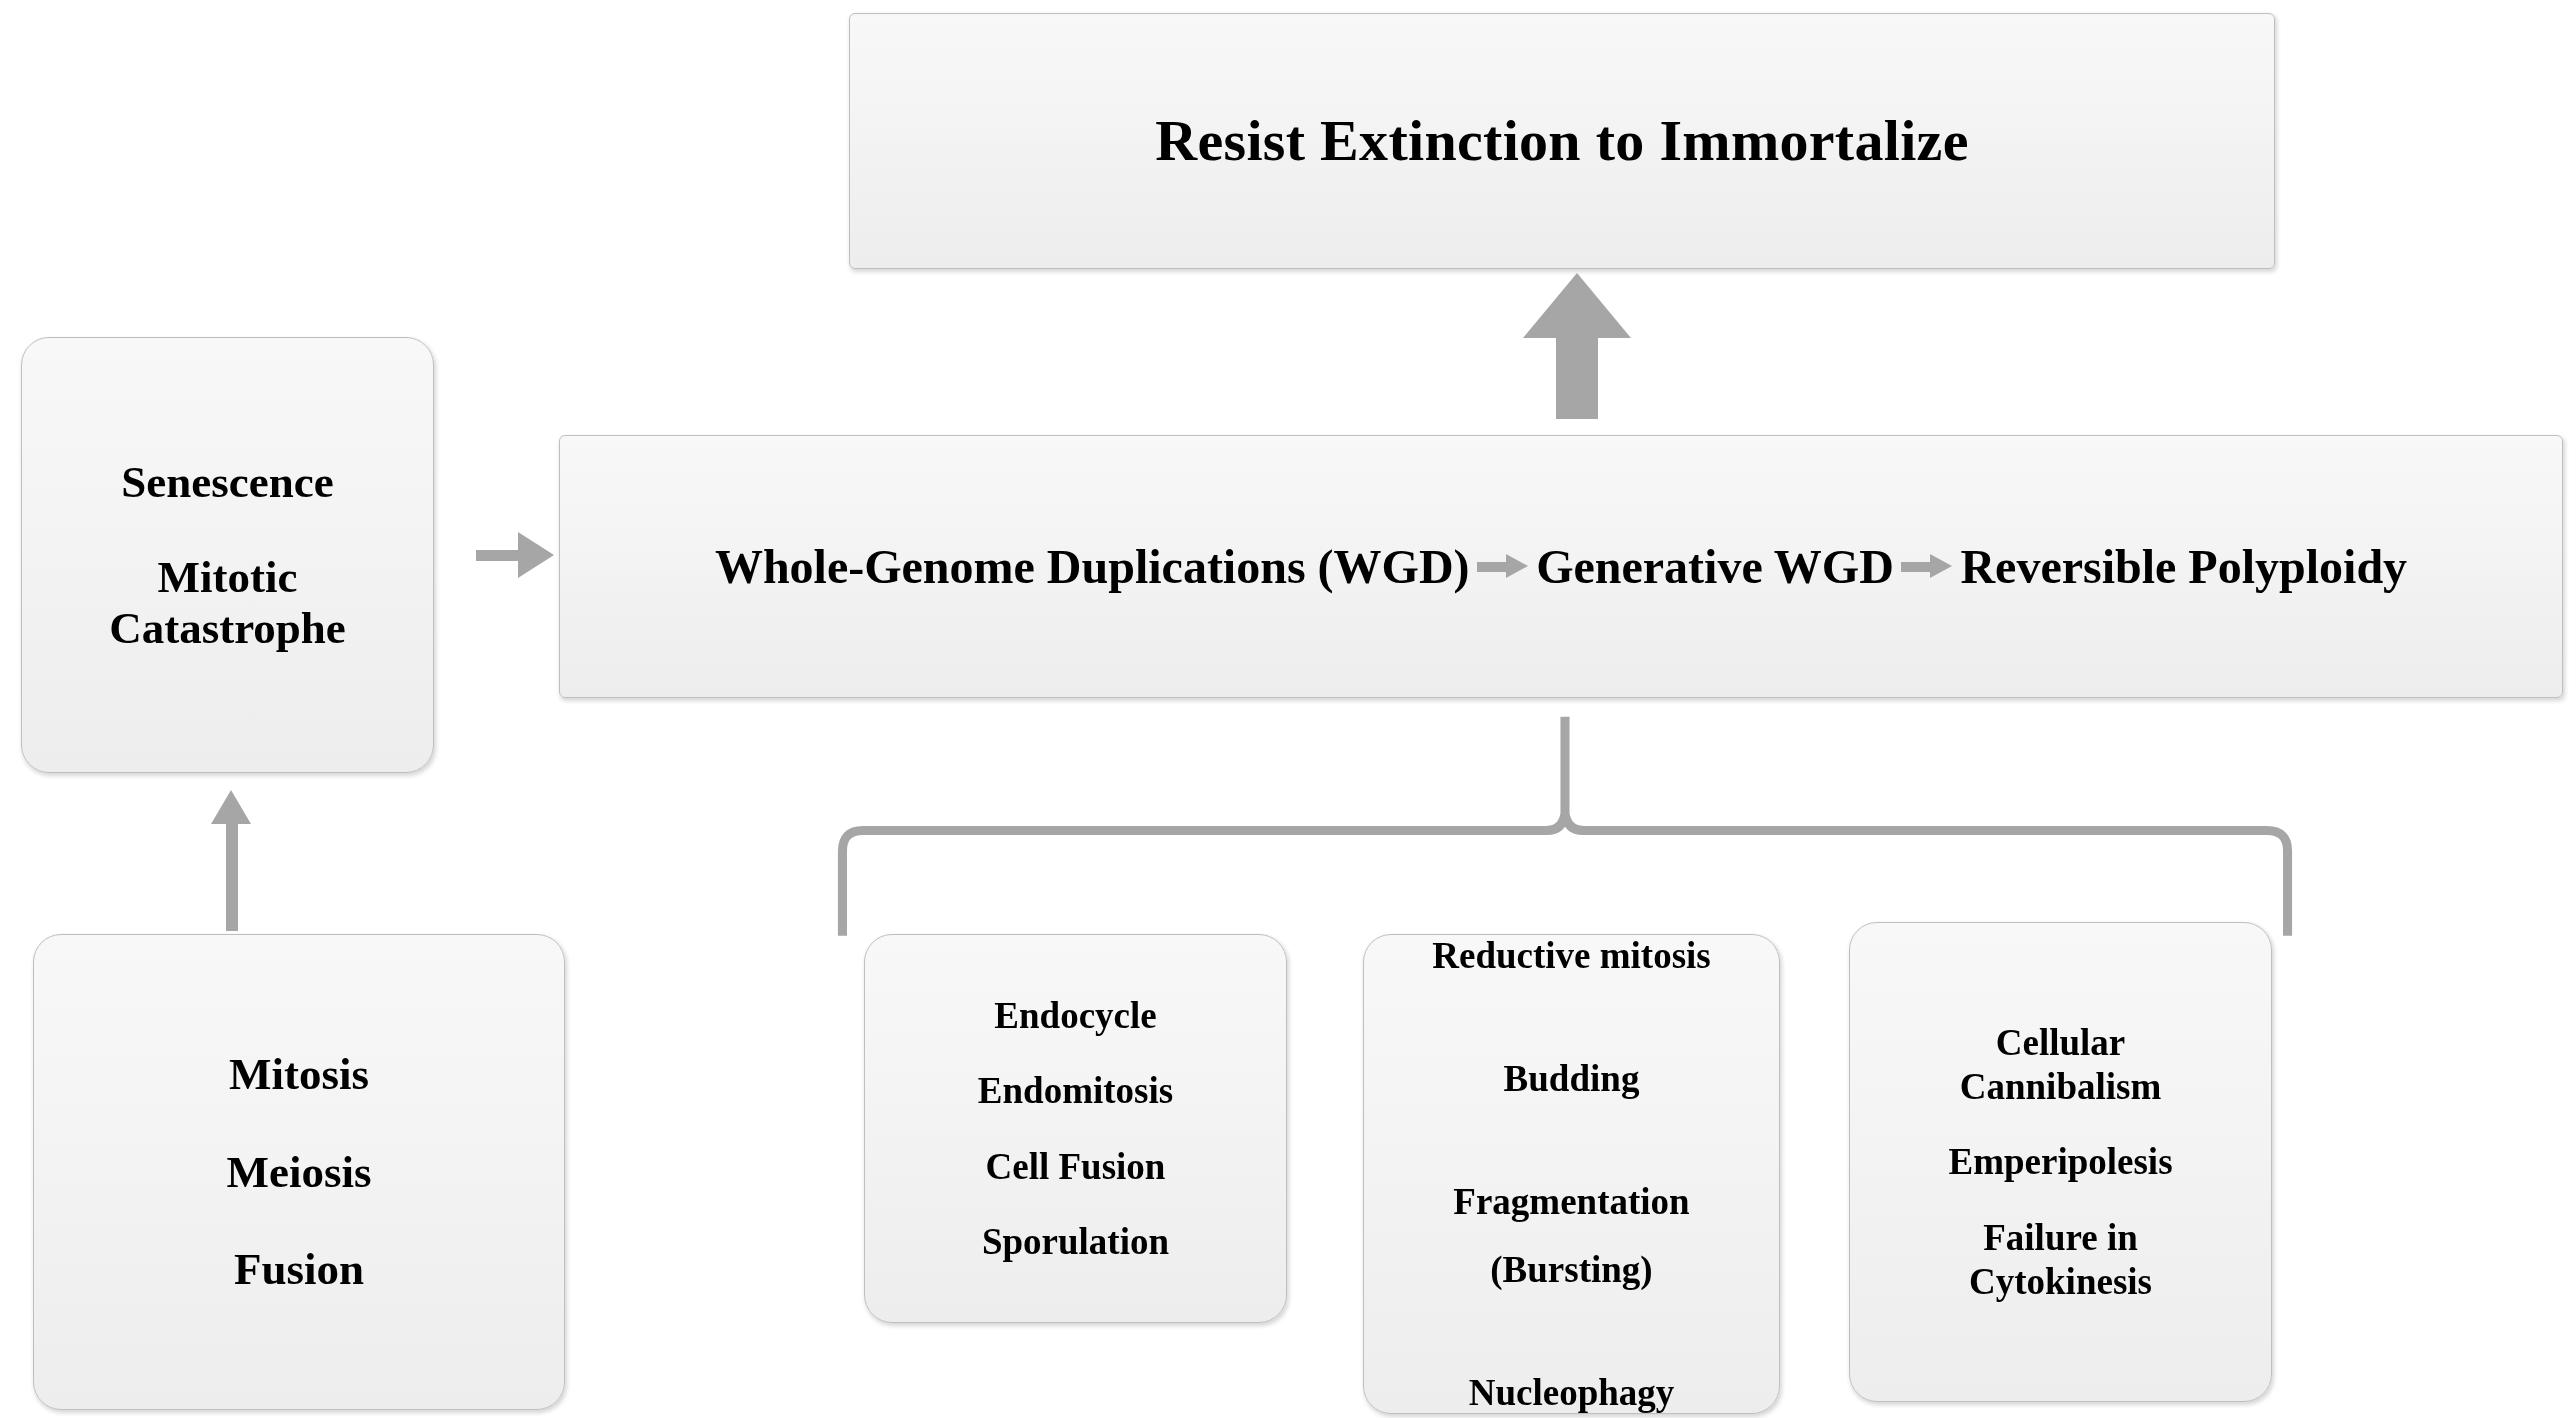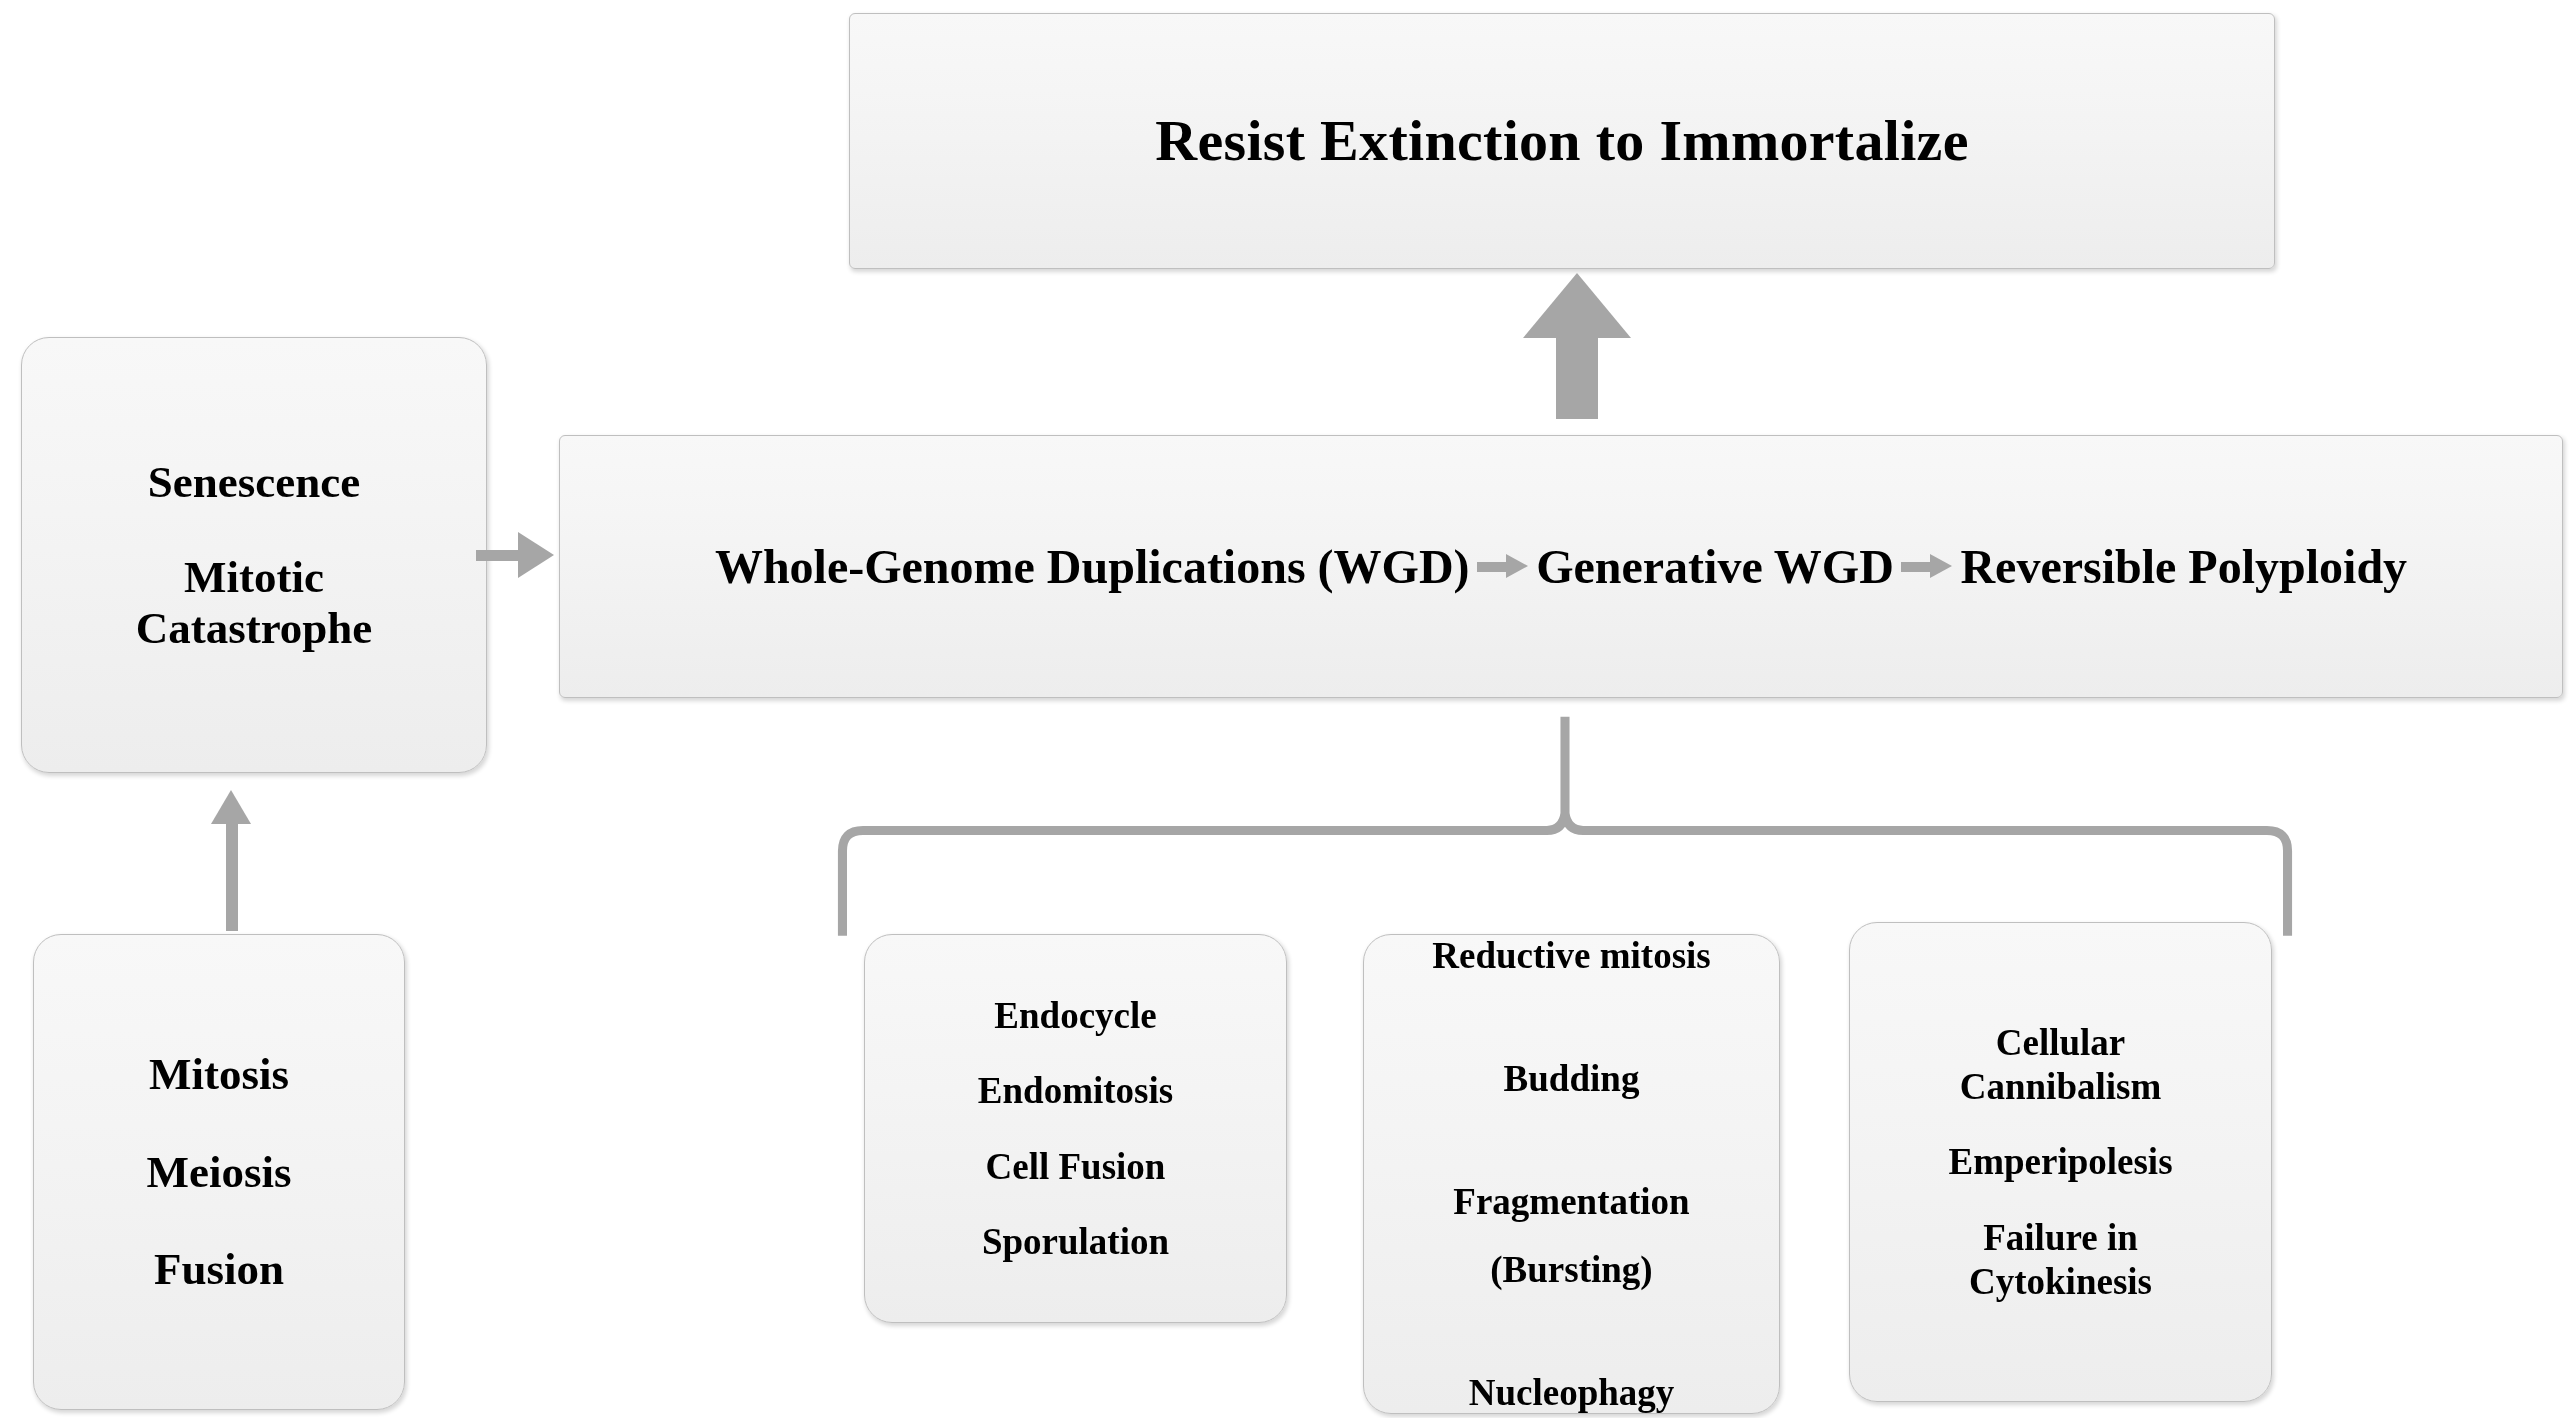--- a/index.html
+++ b/index.html
@@ -172,38 +172,38 @@
   </div>
 
   <div class="node wide-radius" id="node-wgd" style="left:559px; top:435px; width:2004px; height:263px;">
     <span class="line">Whole-Genome Duplications (WGD)</span>
     <span class="inline-arrow"></span>
     <span class="line">Generative WGD</span>
     <span class="inline-arrow"></span>
     <span class="line">Reversible Polyploidy</span>
   </div>
 
-  <div class="node" id="node-senescence" style="left:21px; top:337px; width:466px; height:436px;">
+  <div class="node" id="node-senescence" style="left:21px; top:337px; width:413px; height:436px;">
     <span class="line">Senescence</span>
     <span class="gap"></span>
     <span class="line">Mitotic</span>
     <span class="line">Catastrophe</span>
   </div>
 
   <div class="arrow-right-thin" style="left:476px; top:532px; width:79px; height:46px;">
     <div class="shaft" style="left:0px; top:17.5px; width:46px; height:11px;"></div>
     <div class="head" style="left:42px; top:0px;"></div>
   </div>
 
   <div class="arrow-up-thin" style="left:211px; top:790px; width:41px; height:140px;">
     <div class="head" style="left:0px; top:0px;"></div>
     <div class="shaft" style="left:14.5px; top:33px; width:12px; height:108px;"></div>
   </div>
 
-  <div class="node" id="node-cycles" style="left:33px; top:934px; width:372px; height:476px;">
+  <div class="node" id="node-cycles" style="left:33px; top:934px; width:532px; height:476px;">
     <span class="line">Mitosis</span>
     <span class="gap"></span>
     <span class="line">Meiosis</span>
     <span class="gap"></span>
     <span class="line">Fusion</span>
   </div>
 
   <svg class="brace" style="left:834px; top:707px; width:1462px; height:236px;" viewBox="0 0 2420 390" preserveAspectRatio="none">
     <path d="M 14 378
              L 14 238

